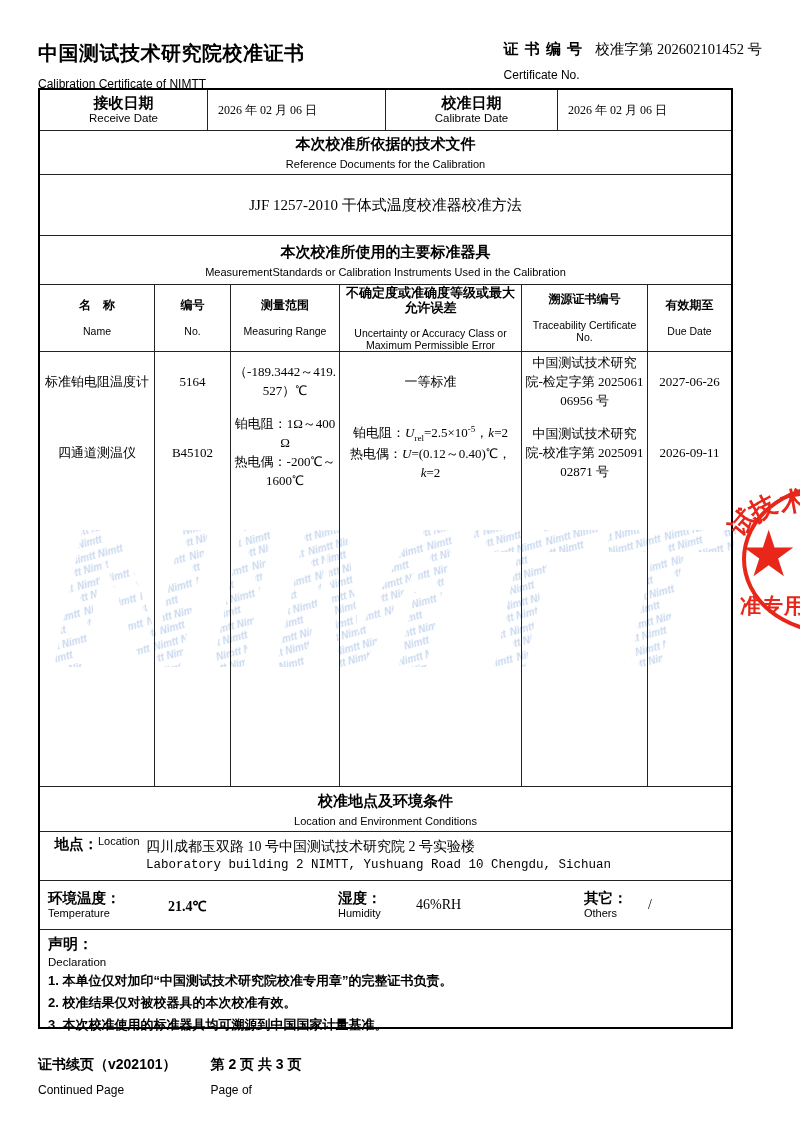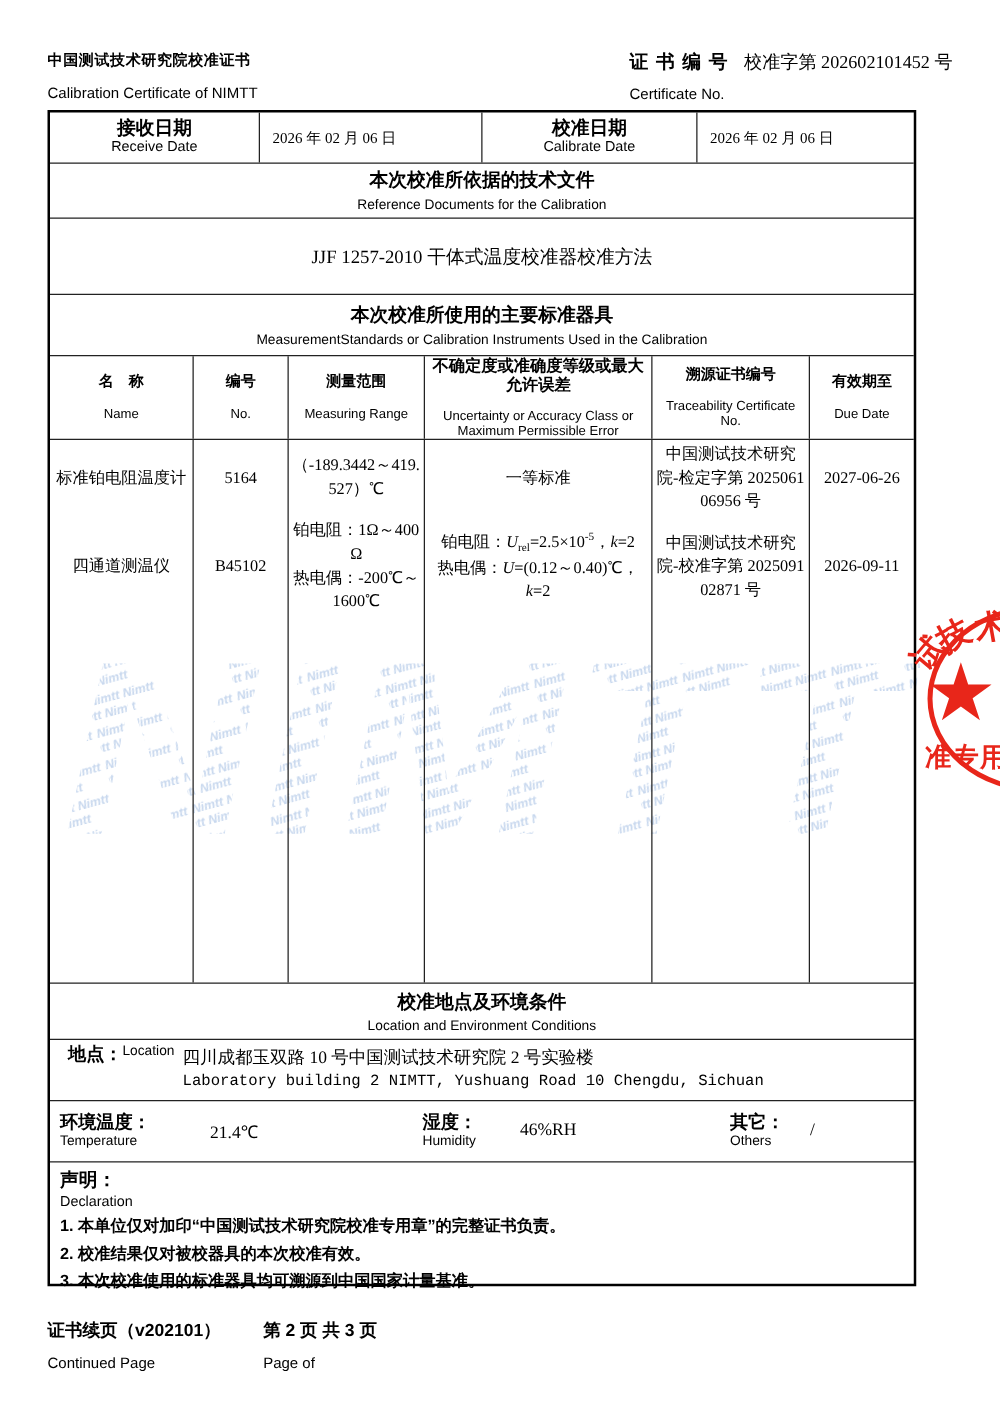--- a/index.html
+++ b/index.html
@@ -5,21 +5,21 @@
   * { box-sizing: border-box; }
   html, body { margin: 0; padding: 0; background: #fff; }
   .page {
     position: relative; width: 800px; height: 1131px; background: #fff;
     overflow: hidden; color: #000;
     font-family: "Liberation Sans", sans-serif;
   }
   
   .doc-header { position: absolute; left: 38px; top: 40px; width: 724px;
     display: flex; justify-content: space-between; z-index: 2; }
-  .title-cn { font-size: 12px; font-weight: bold; letter-spacing: 0.5px; }
+  .title-cn { font-size: 20px; font-weight: bold; letter-spacing: 0.5px; }
   .title-en { font-size: 12px; margin-top: 10px; }
   .cert-line { font-size: 15px; white-space: nowrap; }
   .cert-label { font-weight: bold; letter-spacing: 1px; }
   .cert-val { font-family: "Liberation Serif", serif; font-size: 14.5px; margin-left: 8px; }
   .cert-en { font-size: 12px; margin-top: 9px; }
   
   .main-table { position: absolute; left: 38px; top: 88px; width: 695px;
     border: 2px solid #000; z-index: 1; background: transparent; }
   .trow { border-top: 1px solid #222; display: flex; }
   .trow:first-child { border-top: none; }
@@ -66,21 +66,21 @@
   .loc-label { width: 106px; padding-left: 8px; display: flex; flex-direction: row; justify-content: center; }
   .lab-cn { font-size: 14.5px; font-weight: bold; line-height: 1.25; }
   .lab-en { font-size: 11px; line-height: 1.2; }
   .loc-value { flex: 1; display: flex; flex-direction: column; justify-content: center; }
   .loc-cn { font-family: "Liberation Serif", serif; font-size: 14px; line-height: 1.35; }
   .loc-en { font-family: "Liberation Mono", monospace; font-size: 12.5px; line-height: 1.35; }
   .env-row { height: 49px; align-items: center; }
   .env-group { display: flex; align-items: center; height: 100%; }
   .env-label { display: flex; flex-direction: column; justify-content: center; padding-left: 8px; }
   .env-value { font-family: "Liberation Serif", serif; font-size: 14px; display: flex; align-items: center; }
-  .g1 .env-label { width: 128px; } .g1 .env-value { width: 162px; }
+  .g1 .env-label { width: 128px; } .g1 .env-value { width: 162px; font-weight: bold; }
   .g2 .env-label { width: 86px; }  .g2 .env-value { width: 160px; }
   .g3 .env-label { width: 72px; }  .g3 .env-value { flex: 1; }
   
   .decl { height: 98px; flex-direction: column; padding: 5px 8px; }
   .decl-cn { font-size: 15px; font-weight: bold; }
   .decl-en { font-size: 11.5px; margin-top: 2px; }
   .decl-item { font-size: 13px; font-weight: bold; margin-top: 5px; line-height: 1.3; }
   
   .doc-footer { position: absolute; left: 38px; top: 1056px; width: 695px;
     display: flex; justify-content: flex-start; z-index: 2; gap: 34px; }

